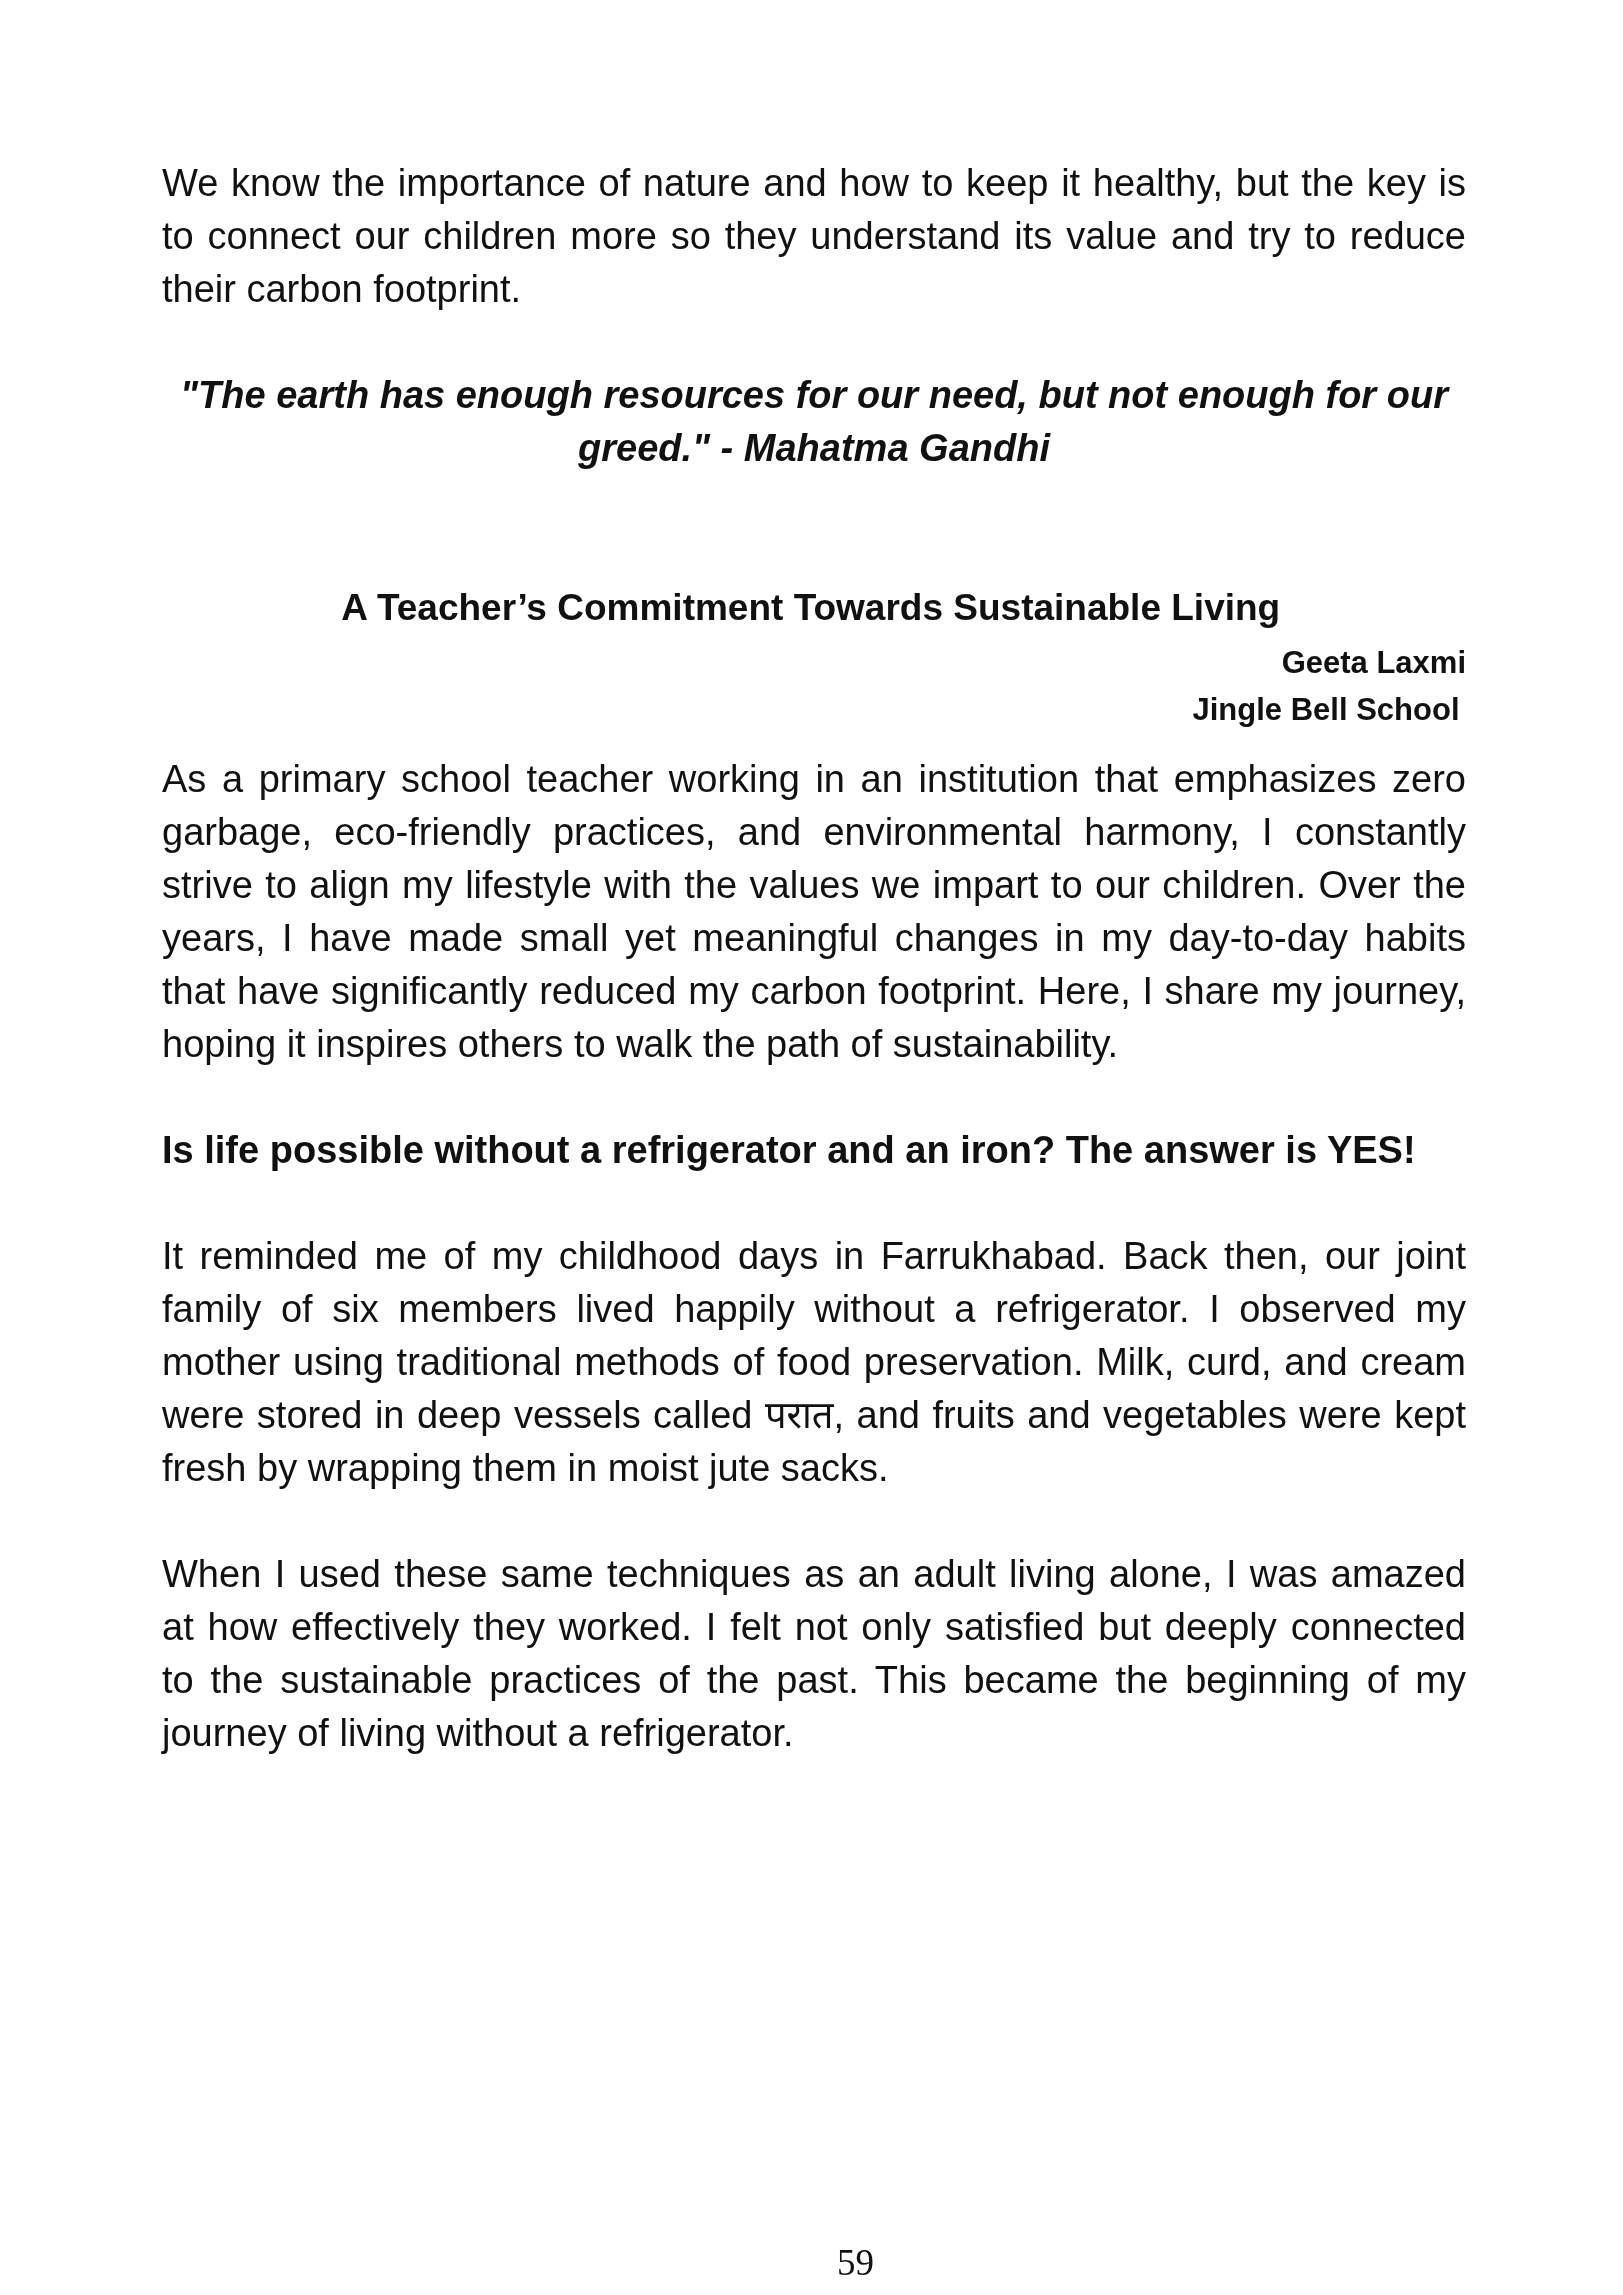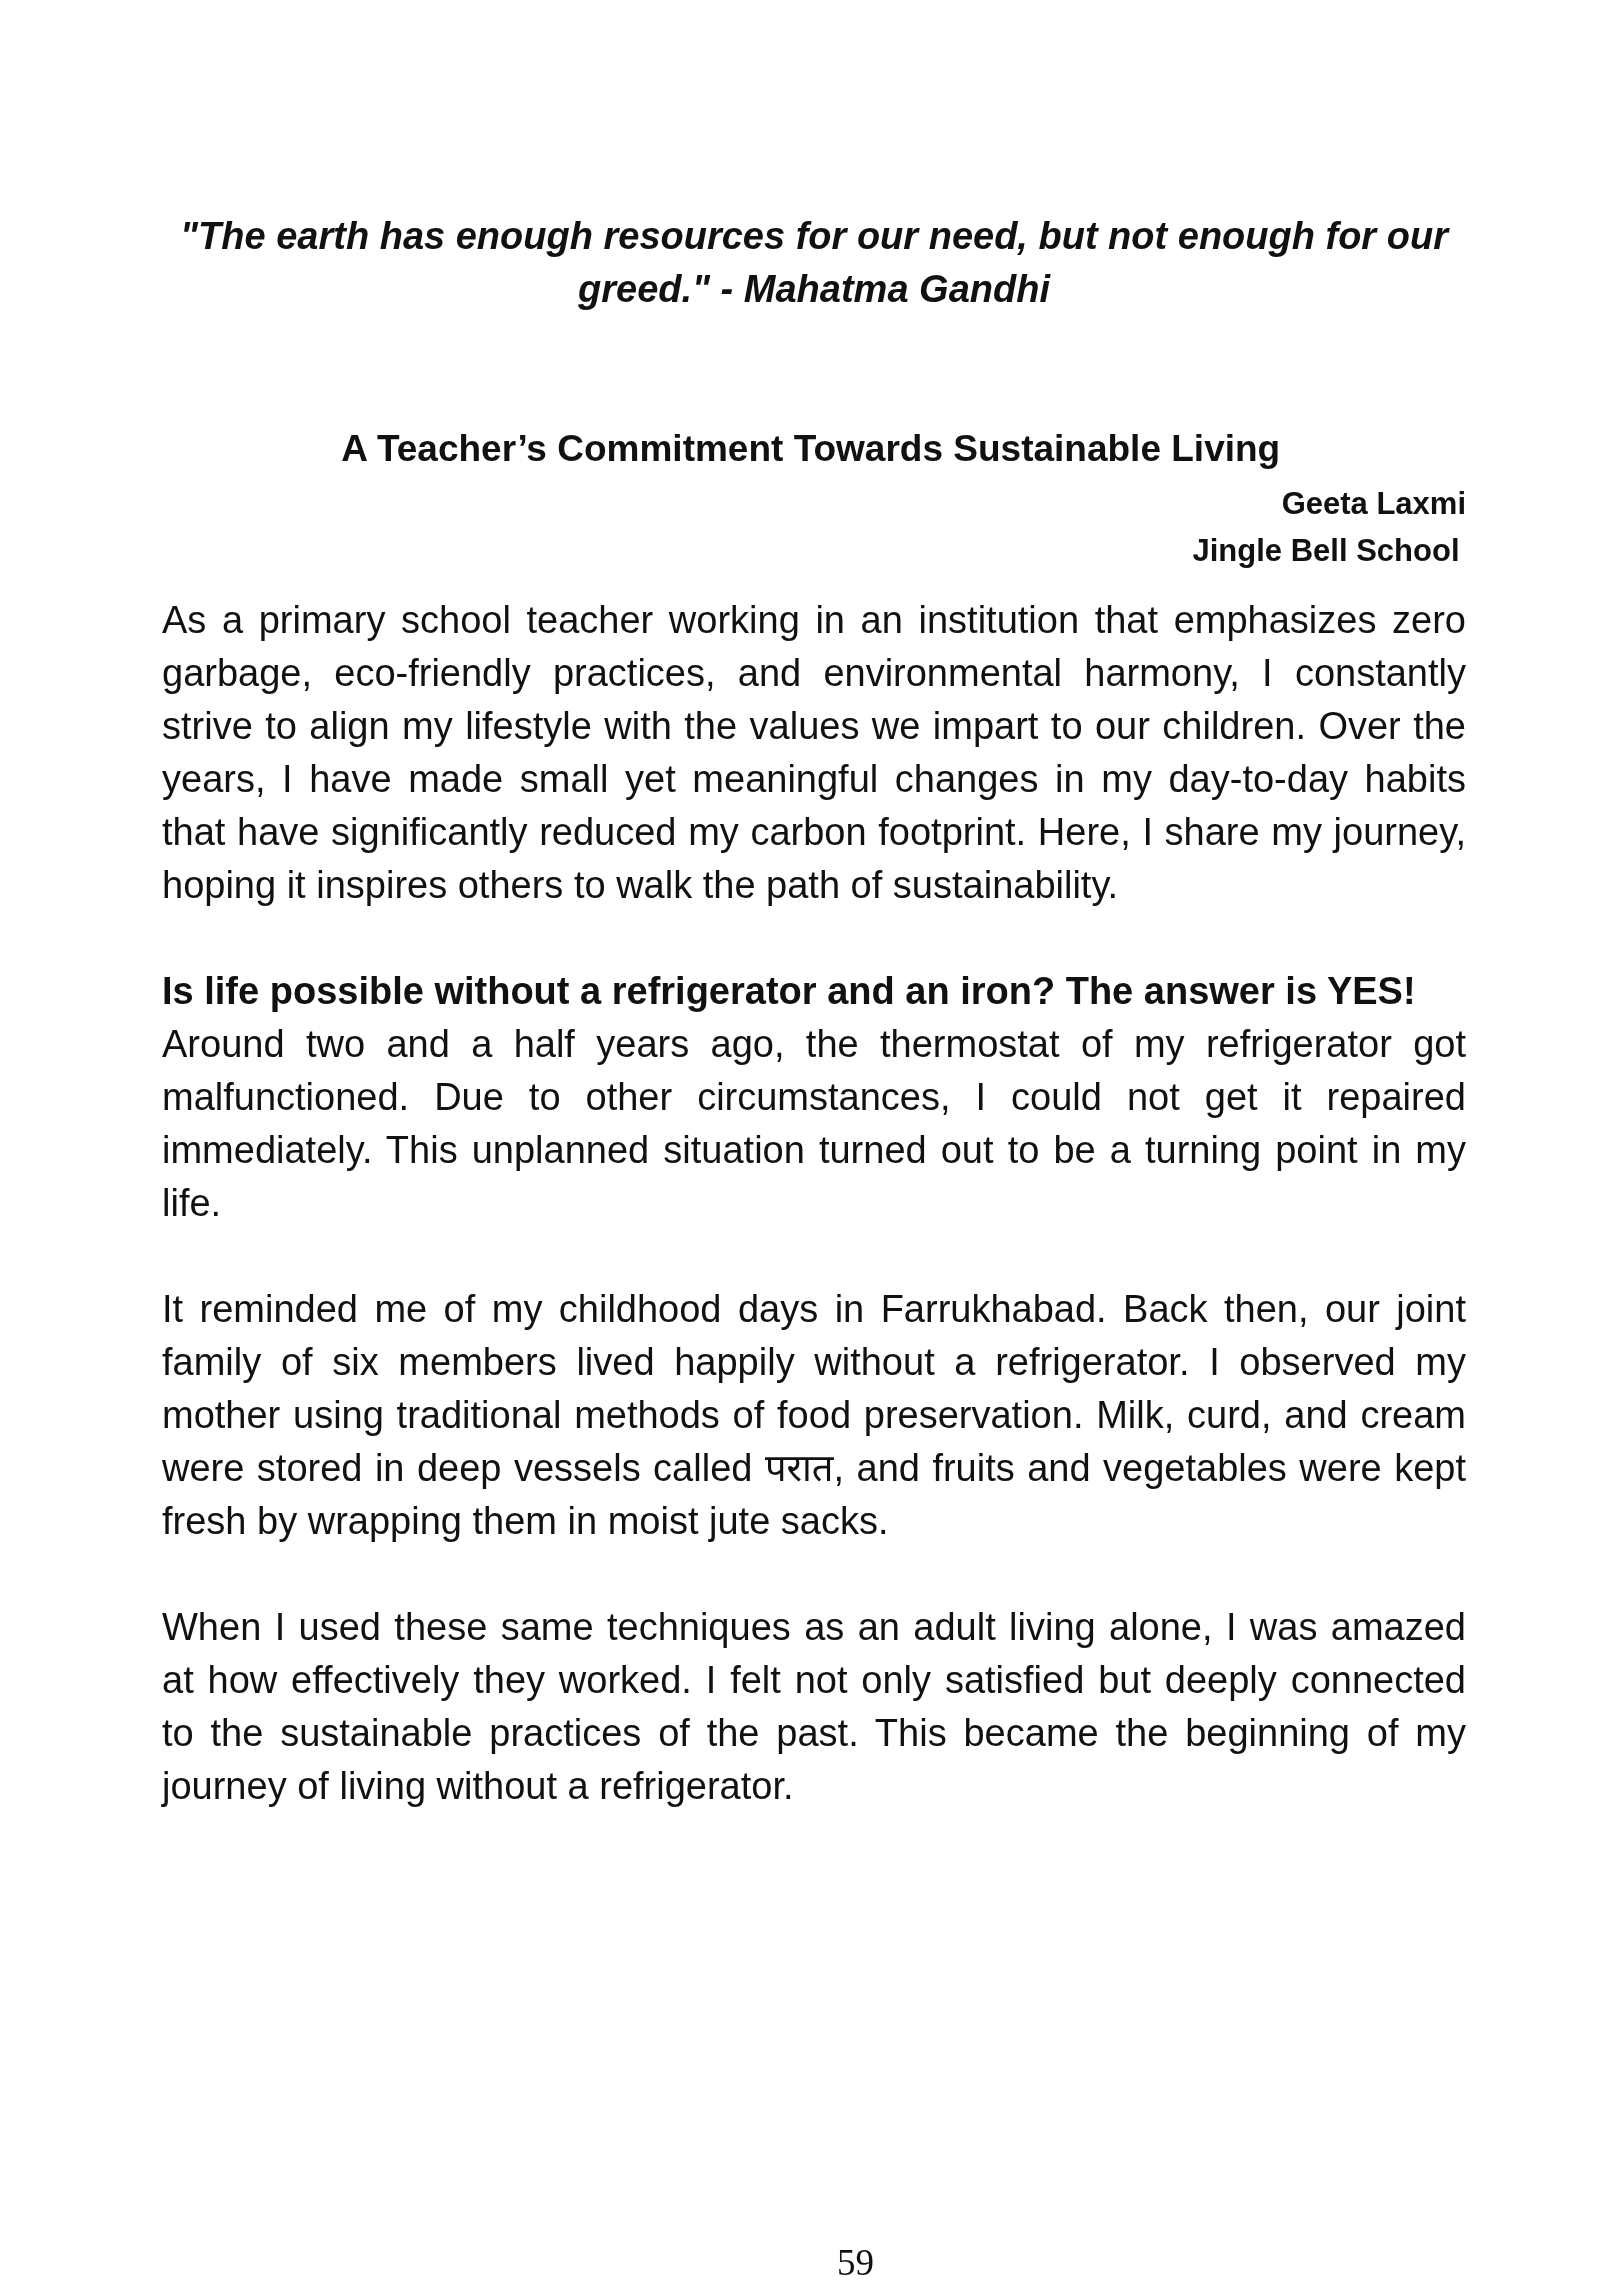--- a/index.html
+++ b/index.html
@@ -73,36 +73,36 @@
       line-height: 39px;
       color: #111111;
       margin-left: 44px;
     }
   </style>
 </head>
 <body>
 
 <div class="page">
 
+  <p class="para">We know the importance of nature and how to keep it healthy, but the key is to connect our children more so they understand its value and try to reduce their carbon footprint.</p>
 
   <p class="quote">"The earth has enough resources for our need, but not enough for our greed." - Mahatma Gandhi</p>
 
   <h2 class="article-title">A Teacher’s Commitment Towards Sustainable Living</h2>
 
   <p class="byline">Geeta Laxmi</p>
   <p class="byline school">Jingle Bell School</p>
 
   <div class="gap-sm"></div>
 
   <p class="para">As a primary school teacher working in an institution that emphasizes zero garbage, eco-friendly practices, and environmental harmony, I constantly strive to align my lifestyle with the values we impart to our children. Over the years, I have made small yet meaningful changes in my day-to-day habits that have significantly reduced my carbon footprint. Here, I share my journey, hoping it inspires others to walk the path of sustainability.</p>
 
   <div class="gap"></div>
 
   <p class="subhead">Is life possible without a refrigerator and an iron? The answer is YES!</p>
-  <p class="para">Around two and a half years ago, the thermostat of my refrigerator got malfunctioned. Due to other circumstances, I could not get it repaired immediately. This unplanned situation turned out to be a turning point in my life.</p>
 
   <div class="gap"></div>
 
   <p class="para">It reminded me of my childhood days in Farrukhabad. Back then, our joint family of six members lived happily without a refrigerator. I observed my mother using traditional methods of food preservation. Milk, curd, and cream were stored in deep vessels called परात, and fruits and vegetables were kept fresh by wrapping them in moist jute sacks.</p>
 
   <div class="gap"></div>
 
   <p class="para">When I used these same techniques as an adult living alone, I was amazed at how effectively they worked. I felt not only satisfied but deeply connected to the sustainable practices of the past. This became the beginning of my journey of living without a refrigerator.</p>
 
 </div>

